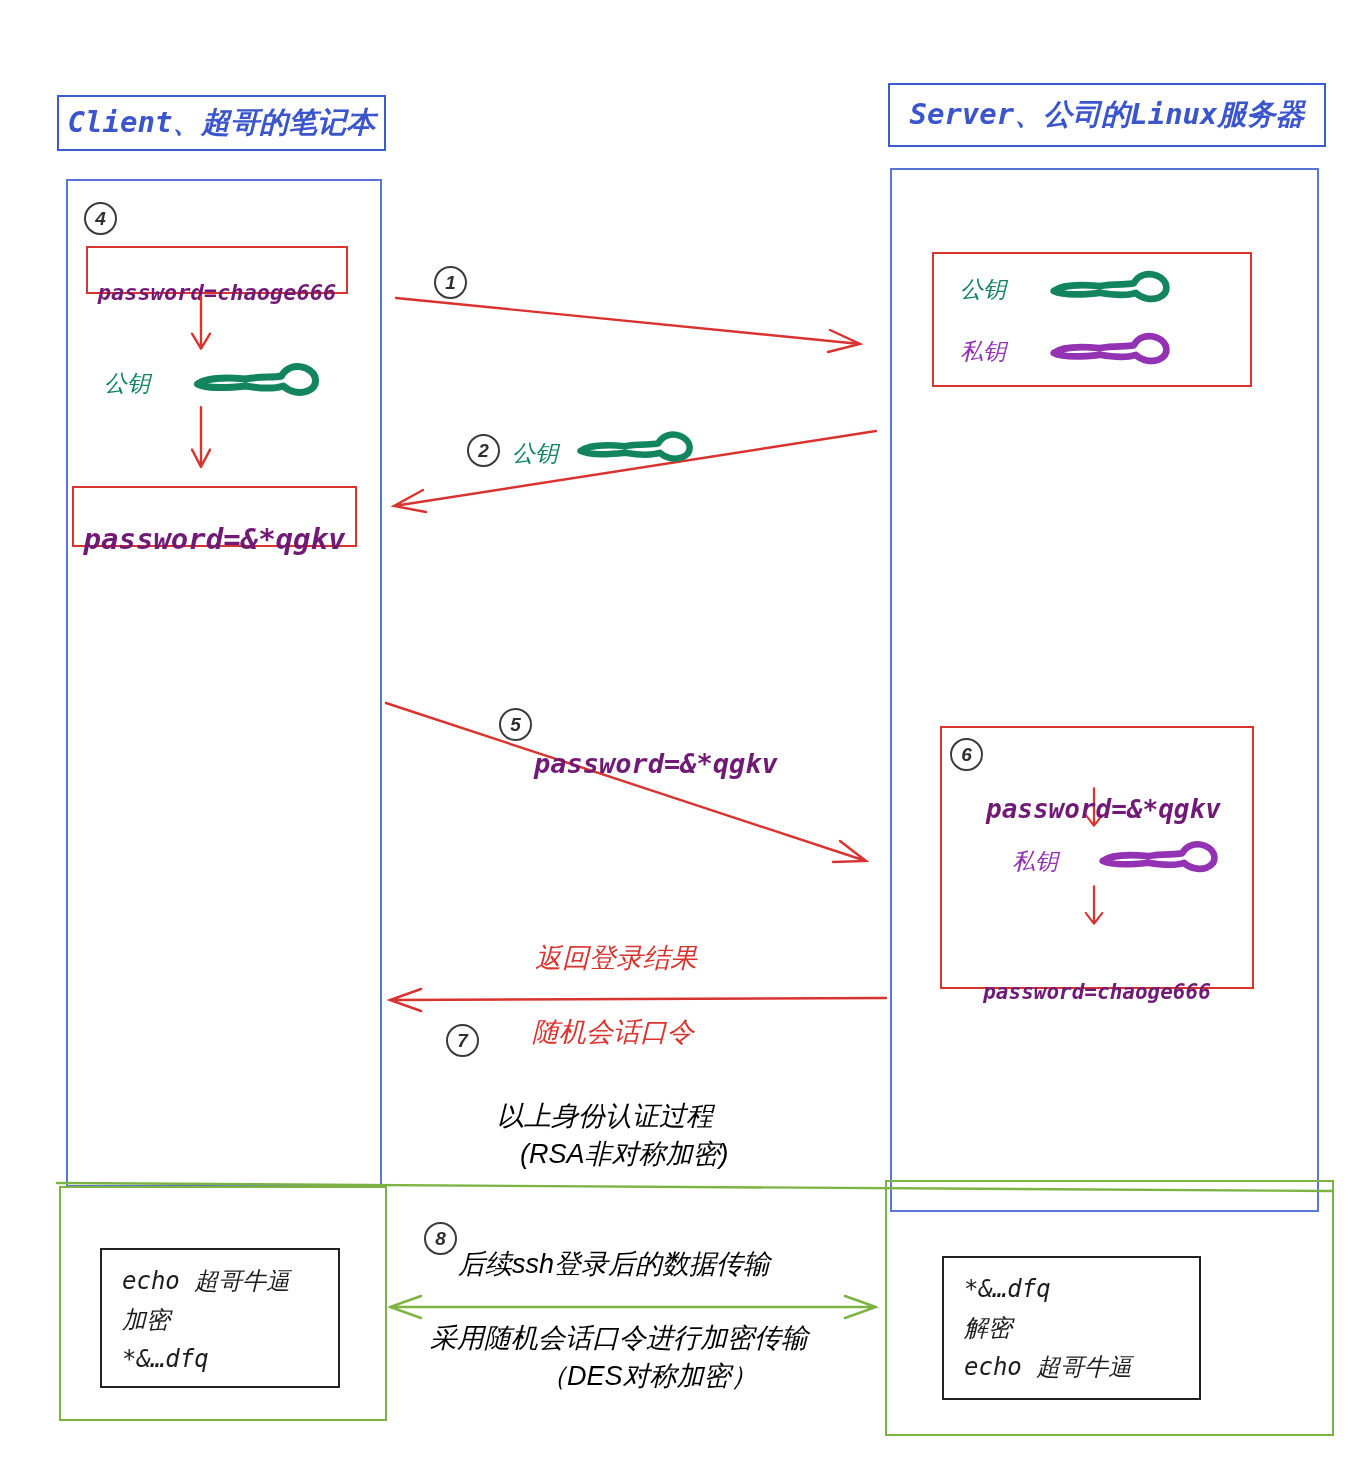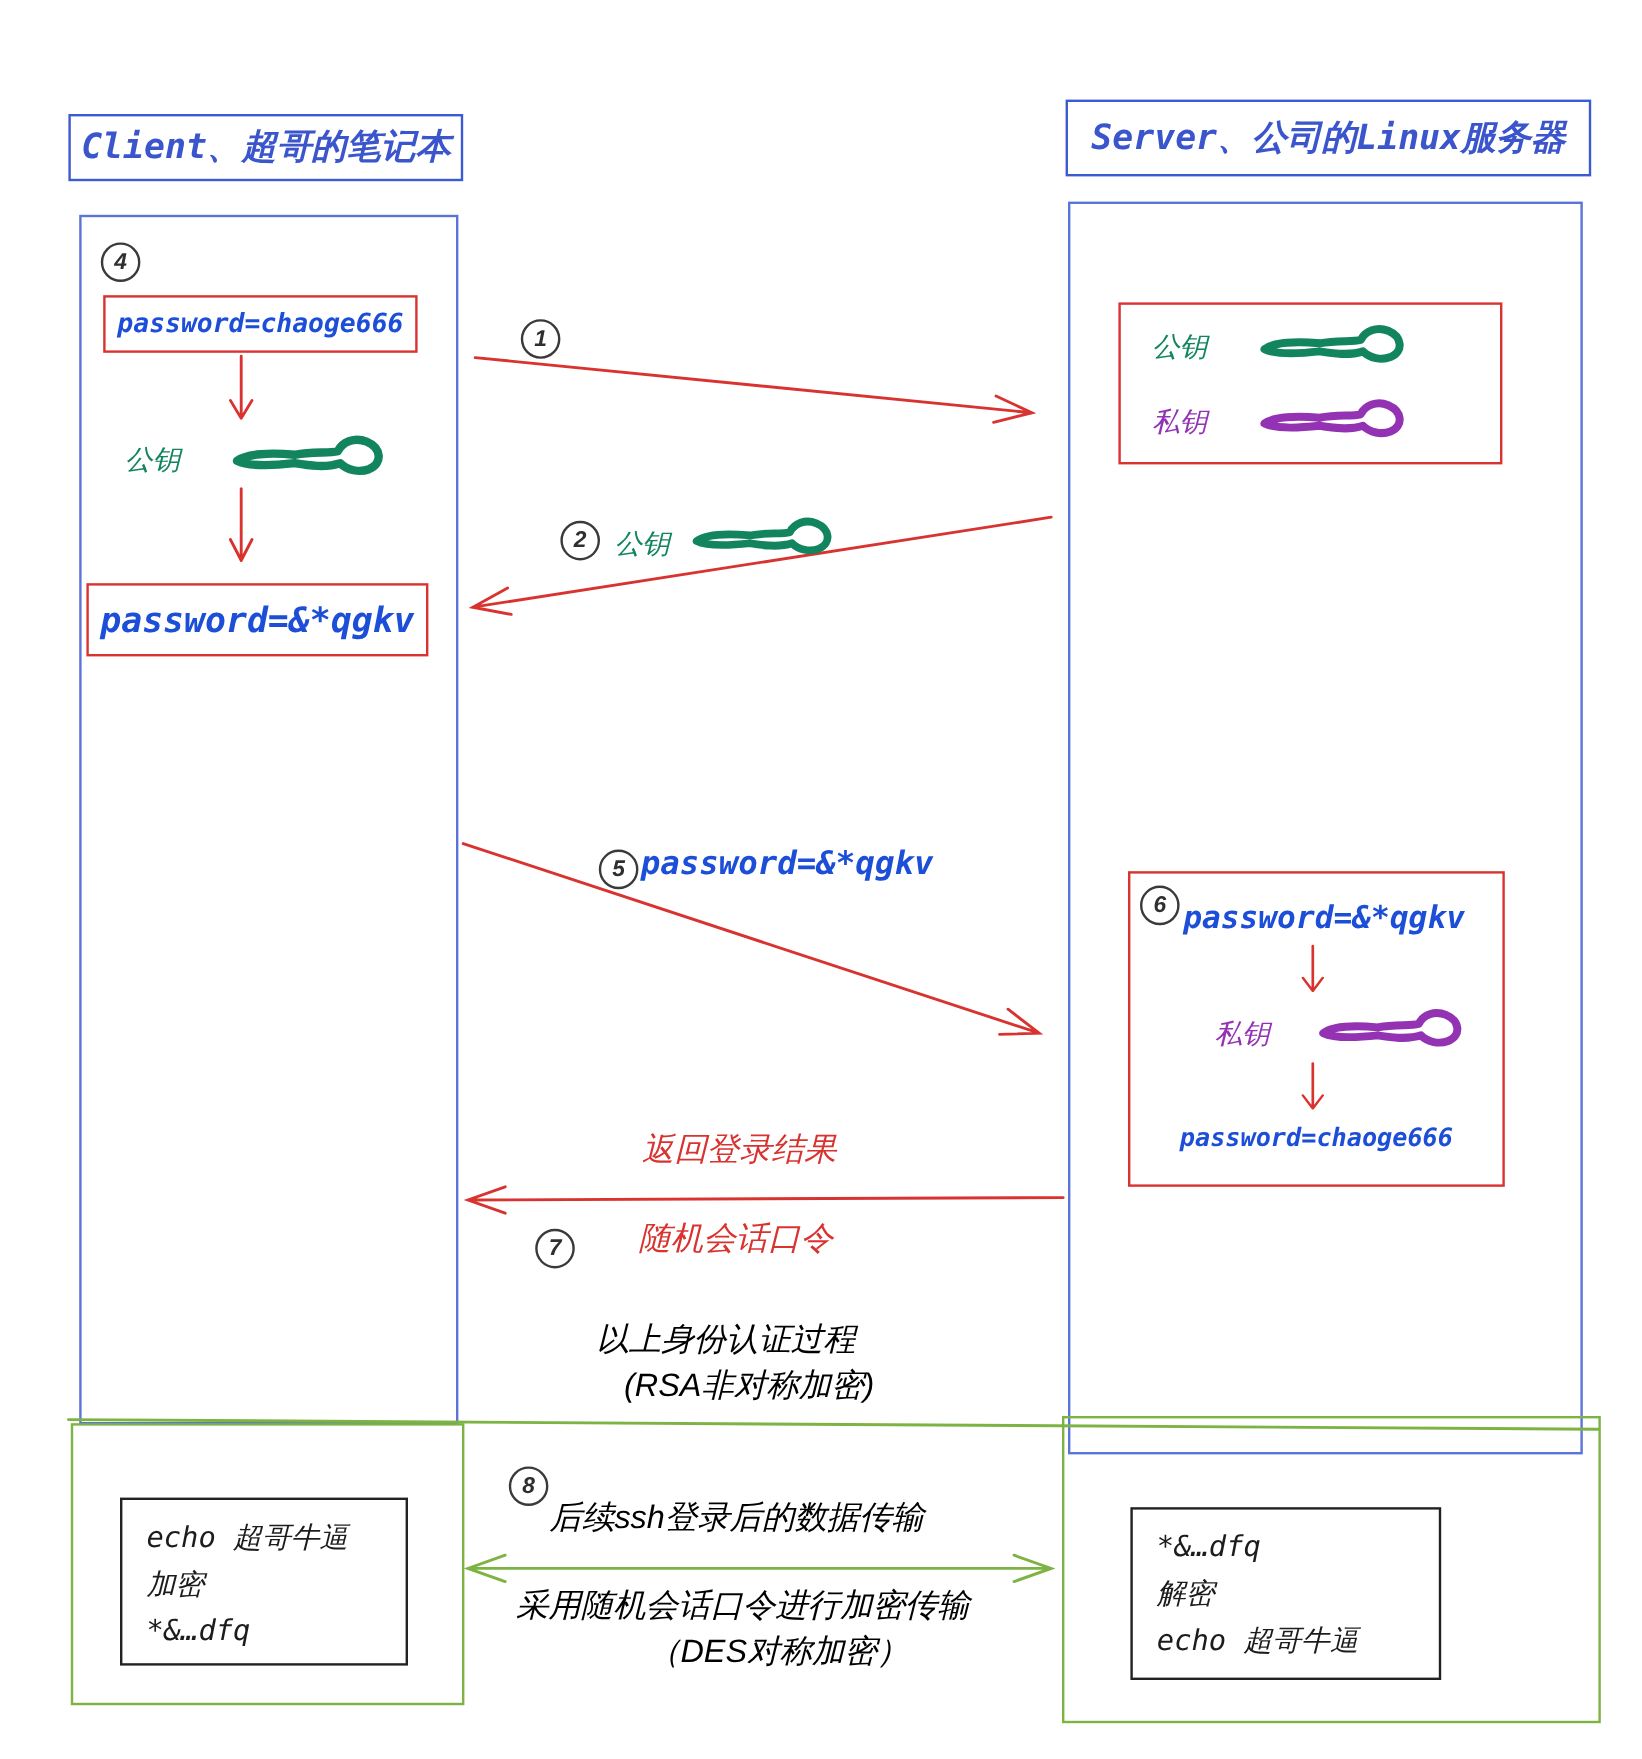--- a/index.html
+++ b/index.html
@@ -20,21 +20,21 @@
   .redbox{position:absolute;border:2px solid #d93330;z-index:2;}
   .greenbox{position:absolute;border:2.5px solid #7cb342;z-index:0;}
   .blackbox{position:absolute;border:2.5px solid #222;z-index:2;color:#1c1c1c;
             font-family:"DejaVu Sans Mono",monospace;font-size:24px;line-height:1.62;padding:12px 0 0 20px;}
 
   .circlenum{position:absolute;z-index:3;width:29px;height:29px;border:2px solid #3a3a3a;border-radius:50%;
              color:#2f2f2f;font-size:19px;font-weight:600;display:flex;align-items:center;justify-content:center;
              background:transparent;}
 
   .key{display:inline-block;}
-  .pwtext{font-family:"DejaVu Sans Mono",monospace;font-weight:700;color:#1d4ed8;}
+  .pwtext{font-family:"DejaVu Sans Mono",monospace;font-weight:700;color:#701a75;margin-top:44px;}
 </style>
 </head>
 <body>
 
 <div class="canvas">
 
   <svg width="0" height="0" style="position:absolute">
     <defs>
       <symbol id="key-shape" viewBox="0 0 132 44">
         <path d="M6 24 C 14 18, 34 17, 54 19 C 70 16, 82 18, 90 16 C 94 8, 104 4, 114 8 C 126 13, 128 26, 116 31 C 108 34, 98 32, 92 26 C 80 30, 66 28, 54 26 C 36 28, 16 29, 6 24 Z" fill="none" stroke="currentColor" stroke-width="7" stroke-linejoin="round"></path>

